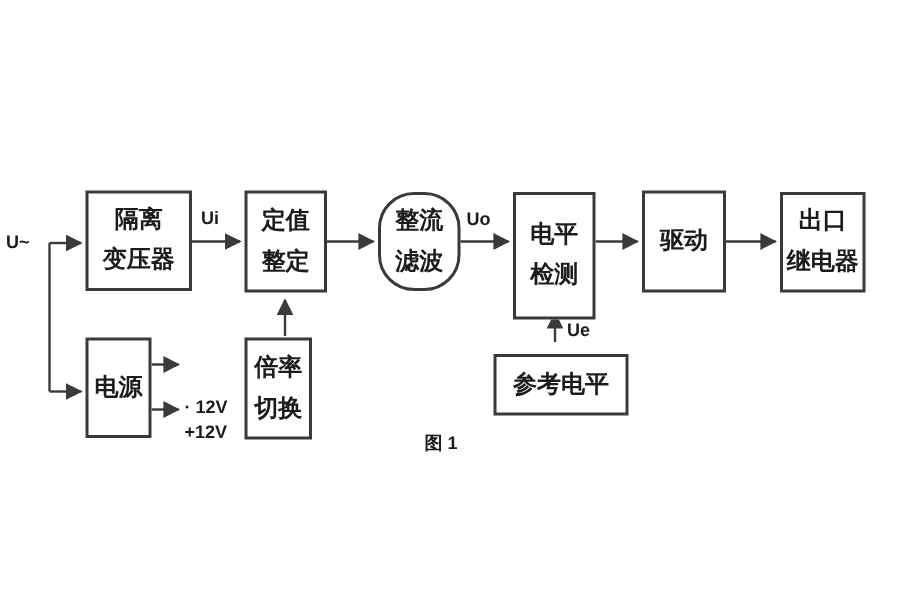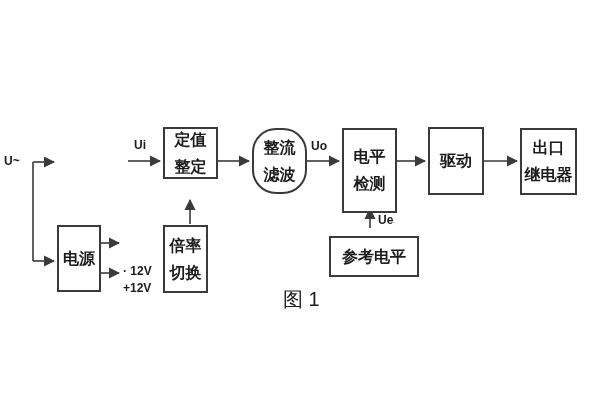--- a/index.html
+++ b/index.html
@@ -32,21 +32,21 @@
     flex-direction: column;
     align-items: center;
     justify-content: center;
     gap: 11px;
     font-size: 16px;
     font-weight: 600;
     line-height: 1;
     white-space: nowrap;
   }
   #blk-isolation  { left: 57px;  top: 127px; width: 71px; height: 67px; }
-  #blk-setpoint   { left: 163px; top: 127px; width: 55px; height: 52px; }
+  #blk-setpoint   { left: 163px; top: 127px; width: 55px; height: 68px; }
   #blk-rectifier  { left: 252px; top: 128px; width: 55px; height: 66px; border-radius: 24px; }
   #blk-level      { left: 342px; top: 128px; width: 55px; height: 85px; }
   #blk-drive      { left: 428px; top: 127px; width: 56px; height: 68px; }
   #blk-outlet     { left: 520px; top: 128px; width: 57px; height: 67px; }
   #blk-power      { left: 57px;  top: 225px; width: 44px; height: 67px; }
   #blk-ratio      { left: 163px; top: 225px; width: 45px; height: 68px; align-items: center; }
   #blk-reference  { left: 329px; top: 236px; width: 90px; height: 41px; }
 
   .sig-label {
     position: absolute;
@@ -59,22 +59,22 @@
   #lbl-ui  { left: 134px; top: 139px; }
   #lbl-uo  { left: 311px; top: 140px; text-align: center; }
   #lbl-ue  { left: 378px; top: 214px; }
   #lbl-p12 { left: 123px; top: 235px; margin-top: 47px; }
   #lbl-n12 { left: 123px; top: 265px; }
 
   .caption {
     position: absolute;
     left: 283px;
     top: 289px;
-    font-size: 20px;
-    font-weight: 400;
+    font-size: 12px;
+    font-weight: 700;
     line-height: 1;
     white-space: nowrap;
   }
 </style>
 </head>
 <body>
 
 <div class="canvas">
 
   <svg class="connector-layer" viewBox="0 0 600 400" xmlns="http://www.w3.org/2000/svg">
@@ -92,20 +92,24 @@
       <line x1="307" y1="161" x2="339" y2="161" marker-end="url(#arrow)"></line>
       <line x1="397" y1="161" x2="425" y2="161" marker-end="url(#arrow)"></line>
       <line x1="484" y1="161" x2="517" y2="161" marker-end="url(#arrow)"></line>
       <line x1="101" y1="243" x2="119" y2="243" marker-end="url(#arrow)"></line>
       <line x1="101" y1="273" x2="119" y2="273" marker-end="url(#arrow)"></line>
       <line x1="190" y1="224" x2="190" y2="200" marker-end="url(#arrow)"></line>
       <line x1="370" y1="228" x2="370" y2="209" marker-end="url(#arrow)"></line>
     </g>
   </svg>
 
+  <div class="block" id="blk-isolation">
+    <span>隔离</span>
+    <span>变压器</span>
+  </div>
 
   <div class="block" id="blk-setpoint">
     <span>定值</span>
     <span>整定</span>
   </div>
 
   <div class="block" id="blk-rectifier">
     <span>整流</span>
     <span>滤波</span>
   </div>

